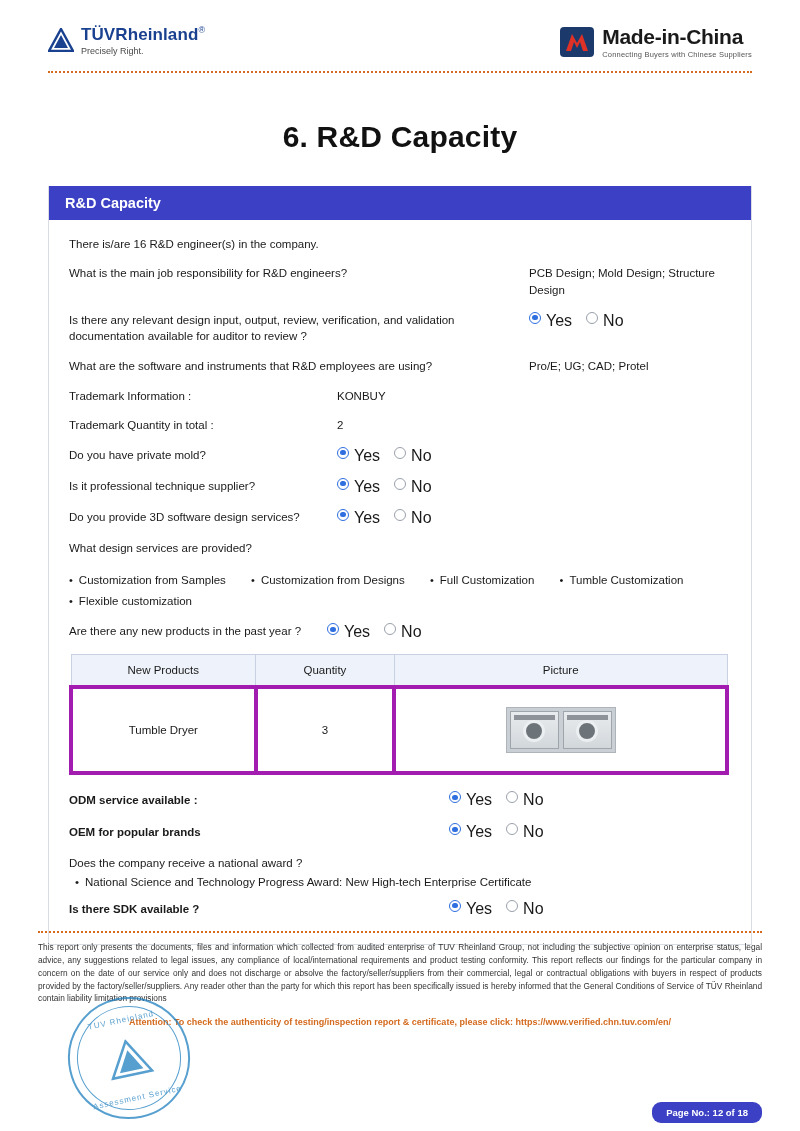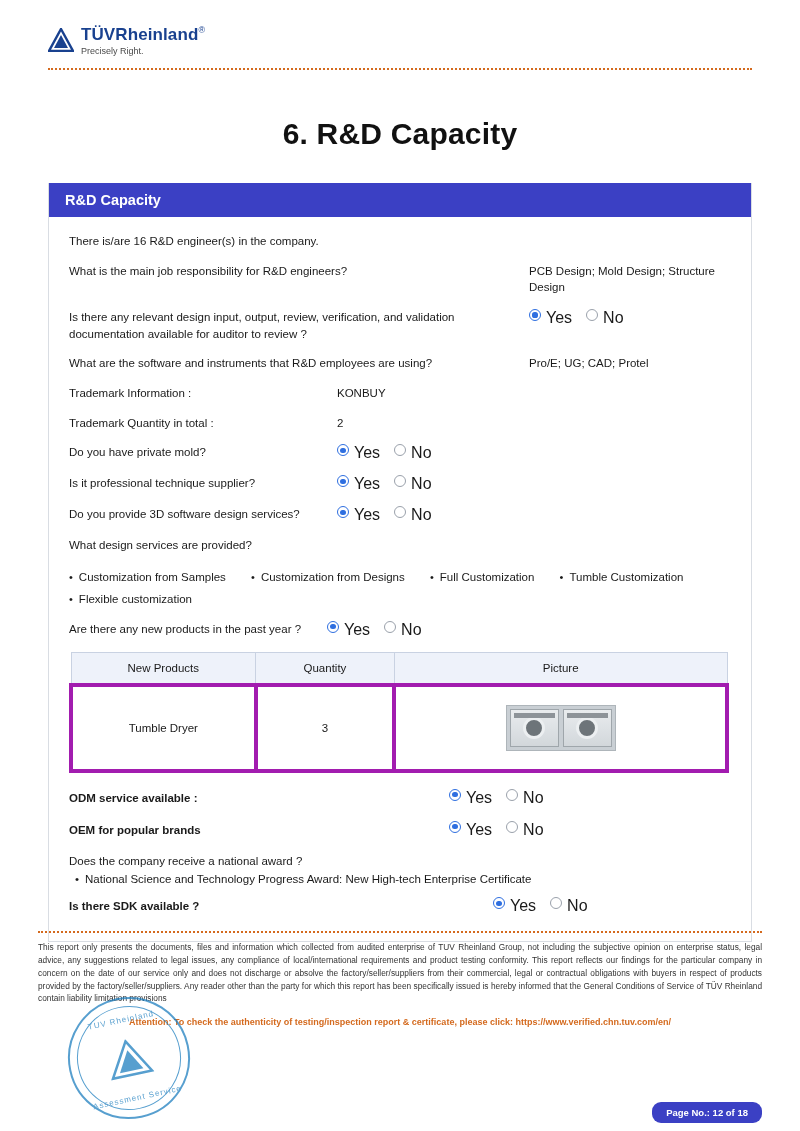--- a/index.html
+++ b/index.html
@@ -362,20 +362,32 @@
           <polygon points="13,1 25,23 1,23" fill="none" stroke="#19418f" stroke-width="2.4"></polygon>
           <polygon points="13,7 20,20 6,20" fill="#19418f"></polygon>
         </svg>
       </span>
       <span class="tuv-text-wrap">
         <span class="tuv-main"><span>TÜVRheinland</span><span class="reg">®</span></span>
         <div class="tuv-sub">Precisely Right.</div>
       </span>
     </div>
 
+    <div class="mic-logo">
+      <span class="mic-mark">
+        <svg width="34" height="30" viewBox="0 0 34 30">
+          <rect x="0" y="0" width="34" height="30" rx="4" fill="#1b3a6b"></rect>
+          <path d="M6 24 L12 7 L17 16 L22 7 L28 24 L23 24 L20 15 L17 21 L14 15 L11 24 Z" fill="#e03127"></path>
+        </svg>
+      </span>
+      <span class="mic-text">
+        <div class="mic-main">Made-in-China</div>
+        <div class="mic-sub">Connecting Buyers with Chinese Suppliers</div>
+      </span>
+    </div>
   </div>
   <div class="dotted-rule"></div>
 
   <div class="doc-title">6. R&amp;D Capacity</div>
 
   <div class="panel">
     <div class="panel-head">R&amp;D Capacity</div>
     <div class="panel-body">
 
       <div class="row">
@@ -542,21 +554,21 @@
               <span>No</span>
             </span>
         </div>
       </div>
 
       <div class="row" style="margin-bottom:4px;">
         <div class="q">Does the company receive a national award ?</div>
       </div>
       <div class="award-line">National Science and Technology Progress Award: New High-tech Enterprise Certificate</div>
 
-      <div class="tail-row" style="margin-bottom:4px;gap:44px;">
+      <div class="tail-row" style="margin-bottom:4px;">
         <div class="tail-q">Is there SDK available ?</div>
         <div class="radios">
           <span class="radio">
               <span class="dot on"></span>
               <span>Yes</span>
             </span>
           <span class="radio">
               <span class="dot"></span>
               <span>No</span>
             </span>

